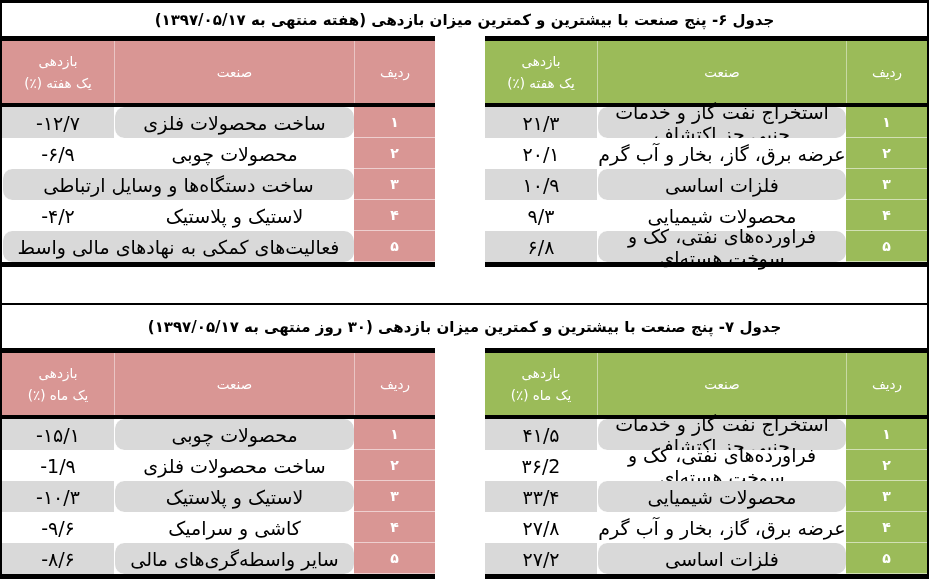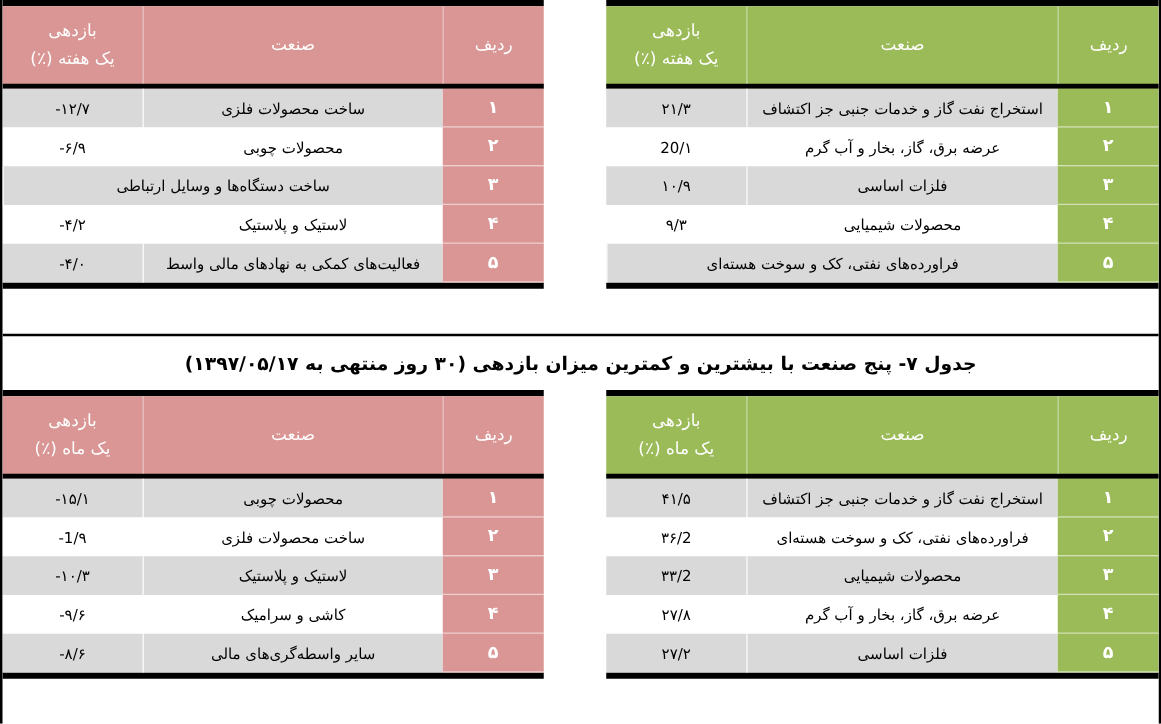--- a/index.html
+++ b/index.html
@@ -28,35 +28,36 @@
     display:flex;color:var(--header_text);
   }
   .cell{display:flex;align-items:center;justify-content:center;text-align:center;box-sizing:border-box;}
   .rank-col{width:81px;}
   .industry-col{flex:1;}
   .value-col{width:112px;}
   .thead .cell{font-size:13.5px;}
   .thead .industry-col,.thead .rank-col{border-left:1px solid rgba(255,255,255,.45);}
   .value-head{flex-direction:column;line-height:1.65;}
   .trow{height:31px;display:flex;}
-  .trow .industry-cell,.trow .value-cell{background:#fff;font-size:12px;}
+  .trow .industry-cell,.trow .value-cell{background:#fff;font-size:19px;}
   .trow.odd .industry-cell,.trow.odd .value-cell{background:var(--row_gray);}
   .trow .rank-cell{
     background:var(--theme);color:var(--header_text);
     font-weight:bold;font-size:14px;
     border-bottom:1px solid rgba(255,255,255,.55);
   }
-  .trow .industry-cell{border-left:1.5px solid #fff;}
+  .trow .industry-cell{border-left:1.5px solid #fff;border-radius:10px;}
   .trow .value-cell{letter-spacing:.5px;}
 </style>
 </head>
 <body>
 
 <div class="page">
 
+  <div class="title-box" dir="rtl">جدول ۶- پنج صنعت با بیشترین و کمترین میزان بازدهی (هفته منتهی به ۱۳۹۷/۰۵/۱۷)</div>
 
   <div class="pair">
     <div class="subtable left pink">
       <div class="thead" dir="rtl">
         <div class="cell rank-col">ردیف</div>
         <div class="cell industry-col">صنعت</div>
         <div class="cell value-col value-head">
           <div>بازدهی</div>
           <div>یک هفته (٪)</div>
         </div>
@@ -77,21 +78,20 @@
             <div class="cell industry-col industry-cell">ساخت دستگاه‌ها و وسایل ارتباطی</div>
           </div>
           <div class="trow even" dir="rtl">
             <div class="cell rank-col rank-cell">۴</div>
             <div class="cell industry-col industry-cell">لاستیک و پلاستیک</div>
             <div class="cell value-col value-cell" dir="ltr">-۴/۲</div>
           </div>
           <div class="trow odd" dir="rtl">
             <div class="cell rank-col rank-cell">۵</div>
             <div class="cell industry-col industry-cell">فعالیت‌های کمکی به نهادهای مالی واسط</div>
-            <div class="cell value-col value-cell" dir="ltr">-۴/۰</div>
           </div>
         </div>
     </div>
 
     <div class="tgap"></div>
 
     <div class="subtable right green">
       <div class="thead" dir="rtl">
         <div class="cell rank-col">ردیف</div>
         <div class="cell industry-col">صنعت</div>
@@ -102,35 +102,36 @@
       </div>
       <div class="tbody">
           <div class="trow odd" dir="rtl">
             <div class="cell rank-col rank-cell">۱</div>
             <div class="cell industry-col industry-cell">استخراج نفت گاز و خدمات جنبی جز اکتشاف</div>
             <div class="cell value-col value-cell" dir="ltr">۲۱/۳</div>
           </div>
           <div class="trow even" dir="rtl">
             <div class="cell rank-col rank-cell">۲</div>
             <div class="cell industry-col industry-cell">عرضه برق، گاز، بخار و آب گرم</div>
-            <div class="cell value-col value-cell" dir="ltr">20/۱</div>
+            <div class="cell value-col value-cell" dir="ltr">۲۰/۱</div>
           </div>
           <div class="trow odd" dir="rtl">
             <div class="cell rank-col rank-cell">۳</div>
             <div class="cell industry-col industry-cell">فلزات اساسی</div>
             <div class="cell value-col value-cell" dir="ltr">۱۰/۹</div>
           </div>
           <div class="trow even" dir="rtl">
             <div class="cell rank-col rank-cell">۴</div>
             <div class="cell industry-col industry-cell">محصولات شیمیایی</div>
             <div class="cell value-col value-cell" dir="ltr">۹/۳</div>
           </div>
           <div class="trow odd" dir="rtl">
             <div class="cell rank-col rank-cell">۵</div>
             <div class="cell industry-col industry-cell">فراورده‌های نفتی، کک و سوخت هسته‌ای</div>
+            <div class="cell value-col value-cell" dir="ltr">۶/۸</div>
           </div>
         </div>
     </div>
   </div>
 
   <div class="spacer"></div>
 
   <div class="title-box second" dir="rtl">جدول ۷- پنج صنعت با بیشترین و کمترین میزان بازدهی (۳۰ روز منتهی به ۱۳۹۷/۰۵/۱۷)</div>
 
   <div class="pair">
@@ -190,21 +191,21 @@
             <div class="cell value-col value-cell" dir="ltr">۴۱/۵</div>
           </div>
           <div class="trow even" dir="rtl">
             <div class="cell rank-col rank-cell">۲</div>
             <div class="cell industry-col industry-cell">فراورده‌های نفتی، کک و سوخت هسته‌ای</div>
             <div class="cell value-col value-cell" dir="ltr">۳۶/2</div>
           </div>
           <div class="trow odd" dir="rtl">
             <div class="cell rank-col rank-cell">۳</div>
             <div class="cell industry-col industry-cell">محصولات شیمیایی</div>
-            <div class="cell value-col value-cell" dir="ltr">۳۳/2</div>
+            <div class="cell value-col value-cell" dir="ltr">۳۳/۴</div>
           </div>
           <div class="trow even" dir="rtl">
             <div class="cell rank-col rank-cell">۴</div>
             <div class="cell industry-col industry-cell">عرضه برق، گاز، بخار و آب گرم</div>
             <div class="cell value-col value-cell" dir="ltr">۲۷/۸</div>
           </div>
           <div class="trow odd" dir="rtl">
             <div class="cell rank-col rank-cell">۵</div>
             <div class="cell industry-col industry-cell">فلزات اساسی</div>
             <div class="cell value-col value-cell" dir="ltr">۲۷/۲</div>

